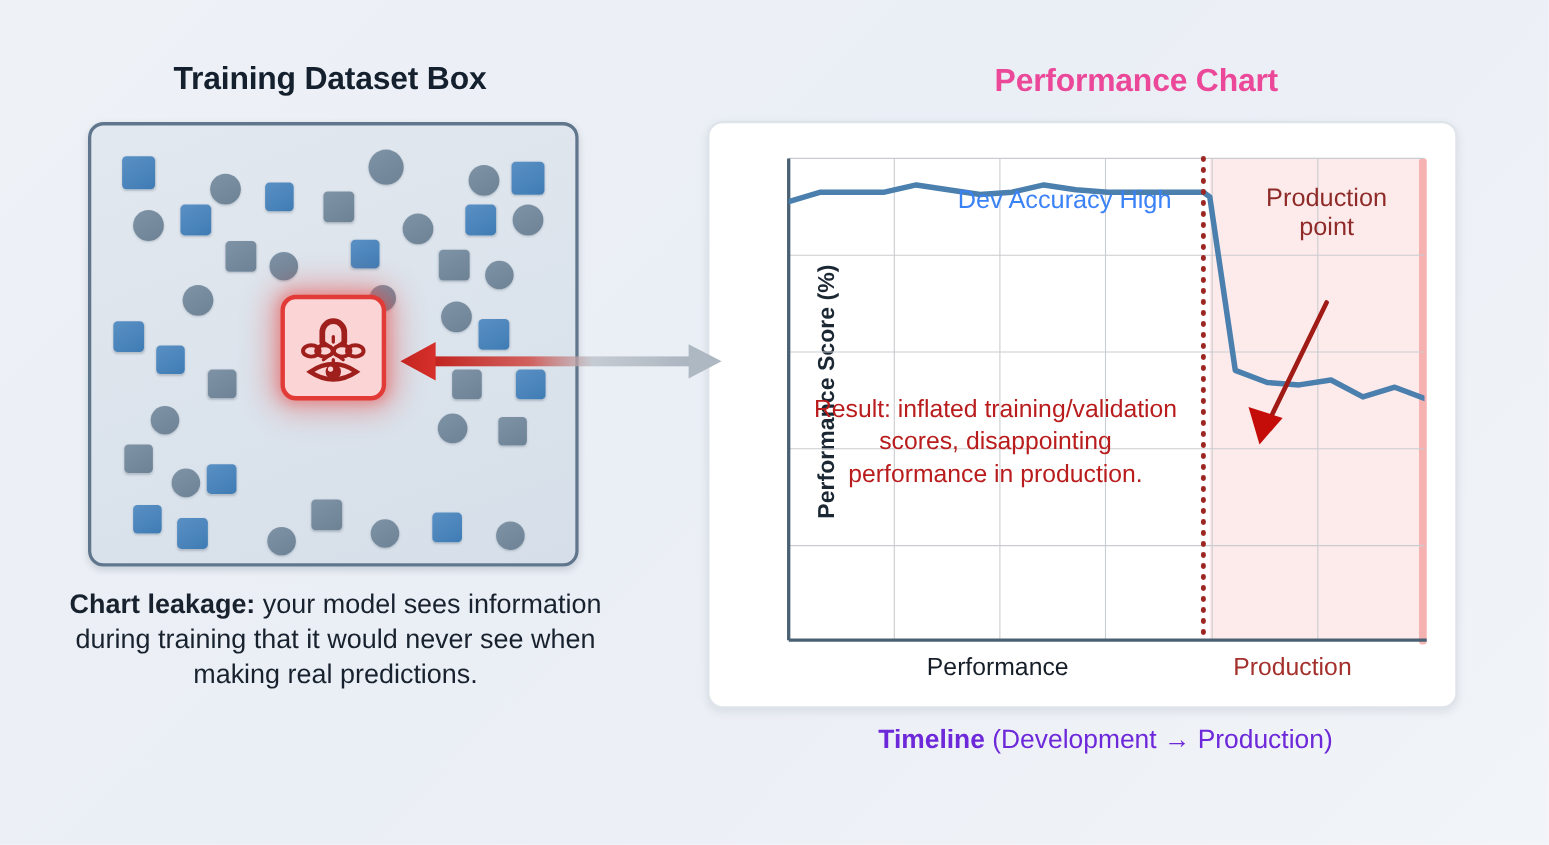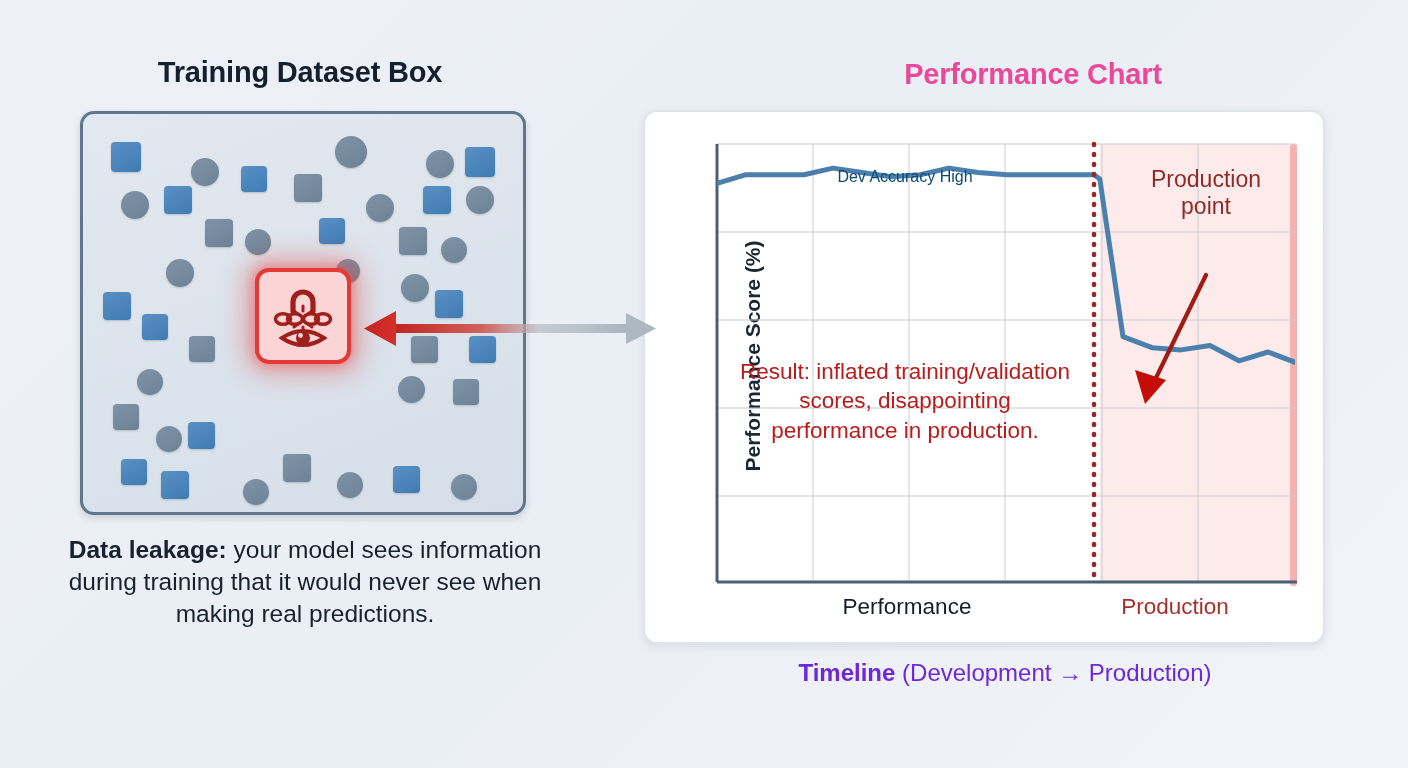--- a/index.html
+++ b/index.html
@@ -97,21 +97,21 @@
     transform: rotate(-90deg); transform-origin: center center;
     font-size: 21px; font-weight: bold; color: #1b2733;
     white-space: nowrap;
   }
   #plot-svg { position: absolute; left: 0; top: 0; }
   .ann {
     position: absolute; text-align: center;
   }
   #ann-dev {
     left: 100px; top: 56px; width: 320px;
-    font-size: 16px; color: #0c4a6e;
+    font-size: 23px; color: #3b82f6; text-align: right;
   }
   #ann-prod {
     left: 463px; top: 54px; width: 196px;
     font-size: 23px; color: #8e2b28; line-height: 1.18;
   }
   #ann-result {
     left: 90px; top: 245px; width: 340px;
     font-size: 22.5px; color: #b91c1c; line-height: 1.30;
   }
   #xl-dev {
@@ -201,21 +201,21 @@
       </g>
 
       <path d="M14 57 Q35 43 56 57 Q35 71 14 57 Z" fill="none" stroke="#9e1f1b" stroke-width="4"></path>
       <circle cx="35" cy="57" r="7" fill="#9e1f1b"></circle>
       <circle cx="32.5" cy="54.5" r="2.4" fill="#fbd5d5"></circle>
     </svg>
   </div>
 
 
   <div id="left-caption">
-    <b>Data leakage:</b><span> your model sees information during training that it would never see when making real predictions.</span>
+    <b>Chart leakage:</b><span> your model sees information during training that it would never see when making real predictions.</span>
   </div>
 </div>
 
 <svg id="connector" viewBox="0 0 300 60">
   <defs>
     <linearGradient id="connGrad" x1="0" y1="0" x2="1" y2="0">
       <stop offset="0%" stop-color="#c0201c"></stop>
       <stop offset="38%" stop-color="#cf4a44" stop-opacity="0.85"></stop>
       <stop offset="62%" stop-color="#b9bfc7" stop-opacity="0.75"></stop>
       <stop offset="100%" stop-color="#aab4bf"></stop>

